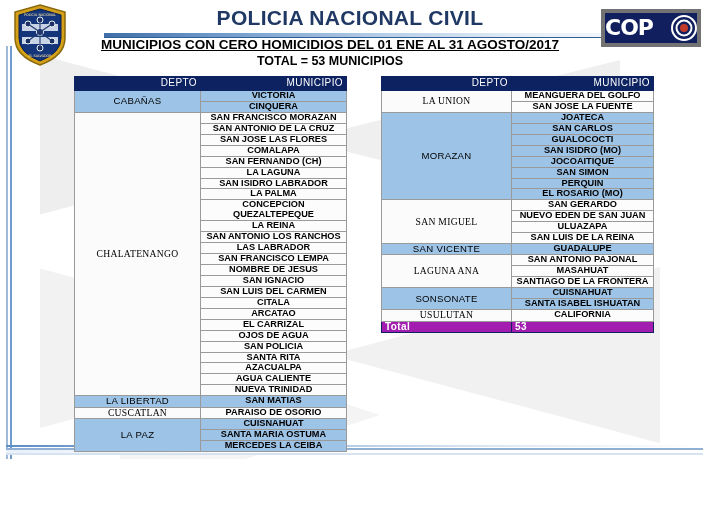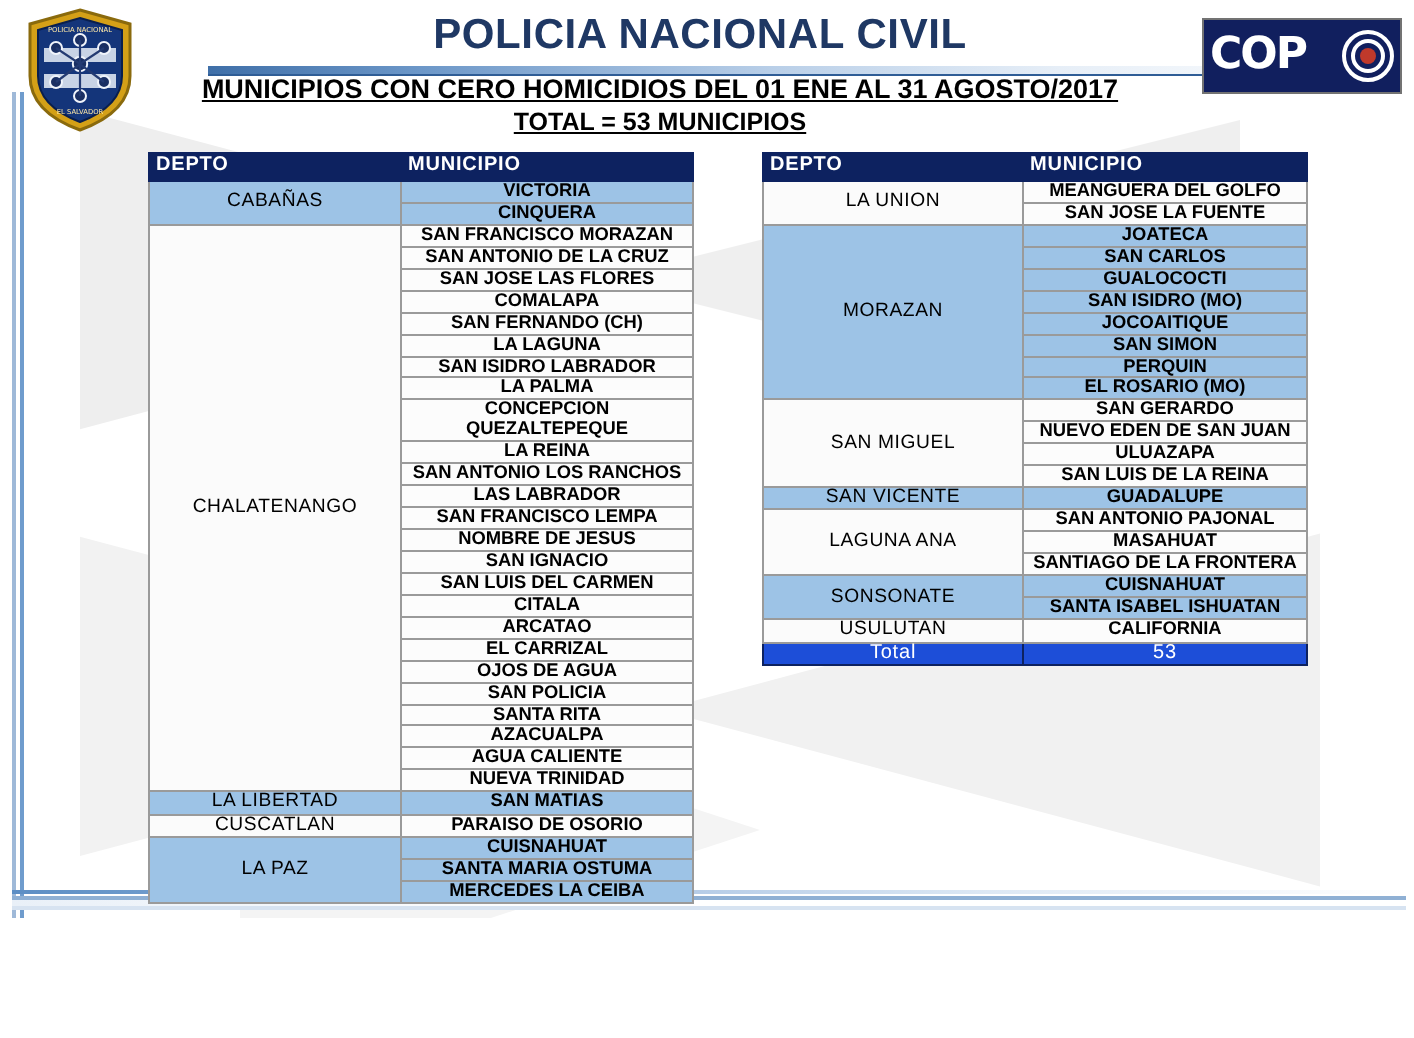--- a/index.html
+++ b/index.html
@@ -53,21 +53,21 @@
   }
 
   
   .header { position: absolute; left: 0; top: 0; width: 707px; height: 70px; z-index: 3; }
   .shield {
     position: absolute; left: 12px; top: 4px; width: 56px; height: 62px;
   }
   .coplogo {
     position: absolute; right: 6px; top: 9px; width: 100px; height: 38px;
     background: #111f5e;
-    border: 1px solid #737373;
+    border: 4px solid #737373;
     display: flex; align-items: center; justify-content: center; gap: 18px;
   }
   .cop-text {
     color: #ffffff; font-weight: bold; font-size: 22px; letter-spacing: -1px;
     font-family: "DejaVu Sans", sans-serif; line-height: 1;
   }
   .cop-target { position: relative; width: 26px; height: 26px; }
   .cop-target i {
     position: absolute; border-radius: 50%; left: 50%; top: 50%;
     transform: translate(-50%,-50%);
@@ -91,21 +91,20 @@
     border-bottom: 1px solid #2f5d96;
   }
   .subtitle1 {
     position: absolute; left: 60px; top: 37px; width: 540px;
     text-align: center; color: #000000; font-weight: bold; font-size: 13.5px;
     text-decoration: underline;
   }
   .subtitle2 {
     position: absolute; left: 60px; top: 54px; width: 540px;
     text-align: center; color: #000000; font-weight: bold; font-size: 12.5px;
-    text-decoration: underline;
   }
 
   
   .tbl {
     position: absolute; z-index: 4;
     border-collapse: collapse;
     table-layout: fixed;
     font-size: 9.3px;
     background: #ffffff;
   }
@@ -116,22 +115,22 @@
     border: 1px solid #9a9a9a;
     padding: 0 3px;
     font-family: "Liberation Sans", sans-serif;
     vertical-align: middle;
     white-space: normal;
     line-height: 1.08;
   }
   .tbl th {
     background: #0d2260;
     color: #ffffff;
-    font-weight: bold;
-    text-align: left;
+    font-weight: normal;
+    text-align: right;
     font-size: 10px;
     letter-spacing: .4px;
     height: 14px;
     border-color: #0d2260;
   }
   .col-depto  { width: 126px; }
   .col-muni   { width: 146px; }
   #table-right .col-depto { width: 130px; }
   #table-right .col-muni  { width: 142px; }
 
@@ -146,25 +145,25 @@
     text-align: center;
     font-weight: bold;
     font-size: 9.2px;
     color: #000000;
   }
   tr.band td { background: #9dc3e6; }
   tr.plain td { background: #fcfcfc; }
   tr.plain td.depto { background: #fbfbfb; }
 
   
-  td.depto.transparent { background: transparent; }
+  td.depto.transparent { background: transparent; font-family: Liberation Serif, serif; }
 
   tr.totalrow td {
-    background: #1d4ed8; color: #ffffff; font-weight: normal;
-    text-align: center; font-size: 10px; border-color: #0d2260;
+    background: #a21caf; color: #ffffff; font-weight: bold;
+    text-align: left; font-size: 10px; border-color: #0d2260;
     letter-spacing: .4px;
   }
 </style>
 </head>
 <body>
 
 <div id="slide">
 
   <div class="wm wm-a"></div>
   <div class="wm wm-b"></div>

